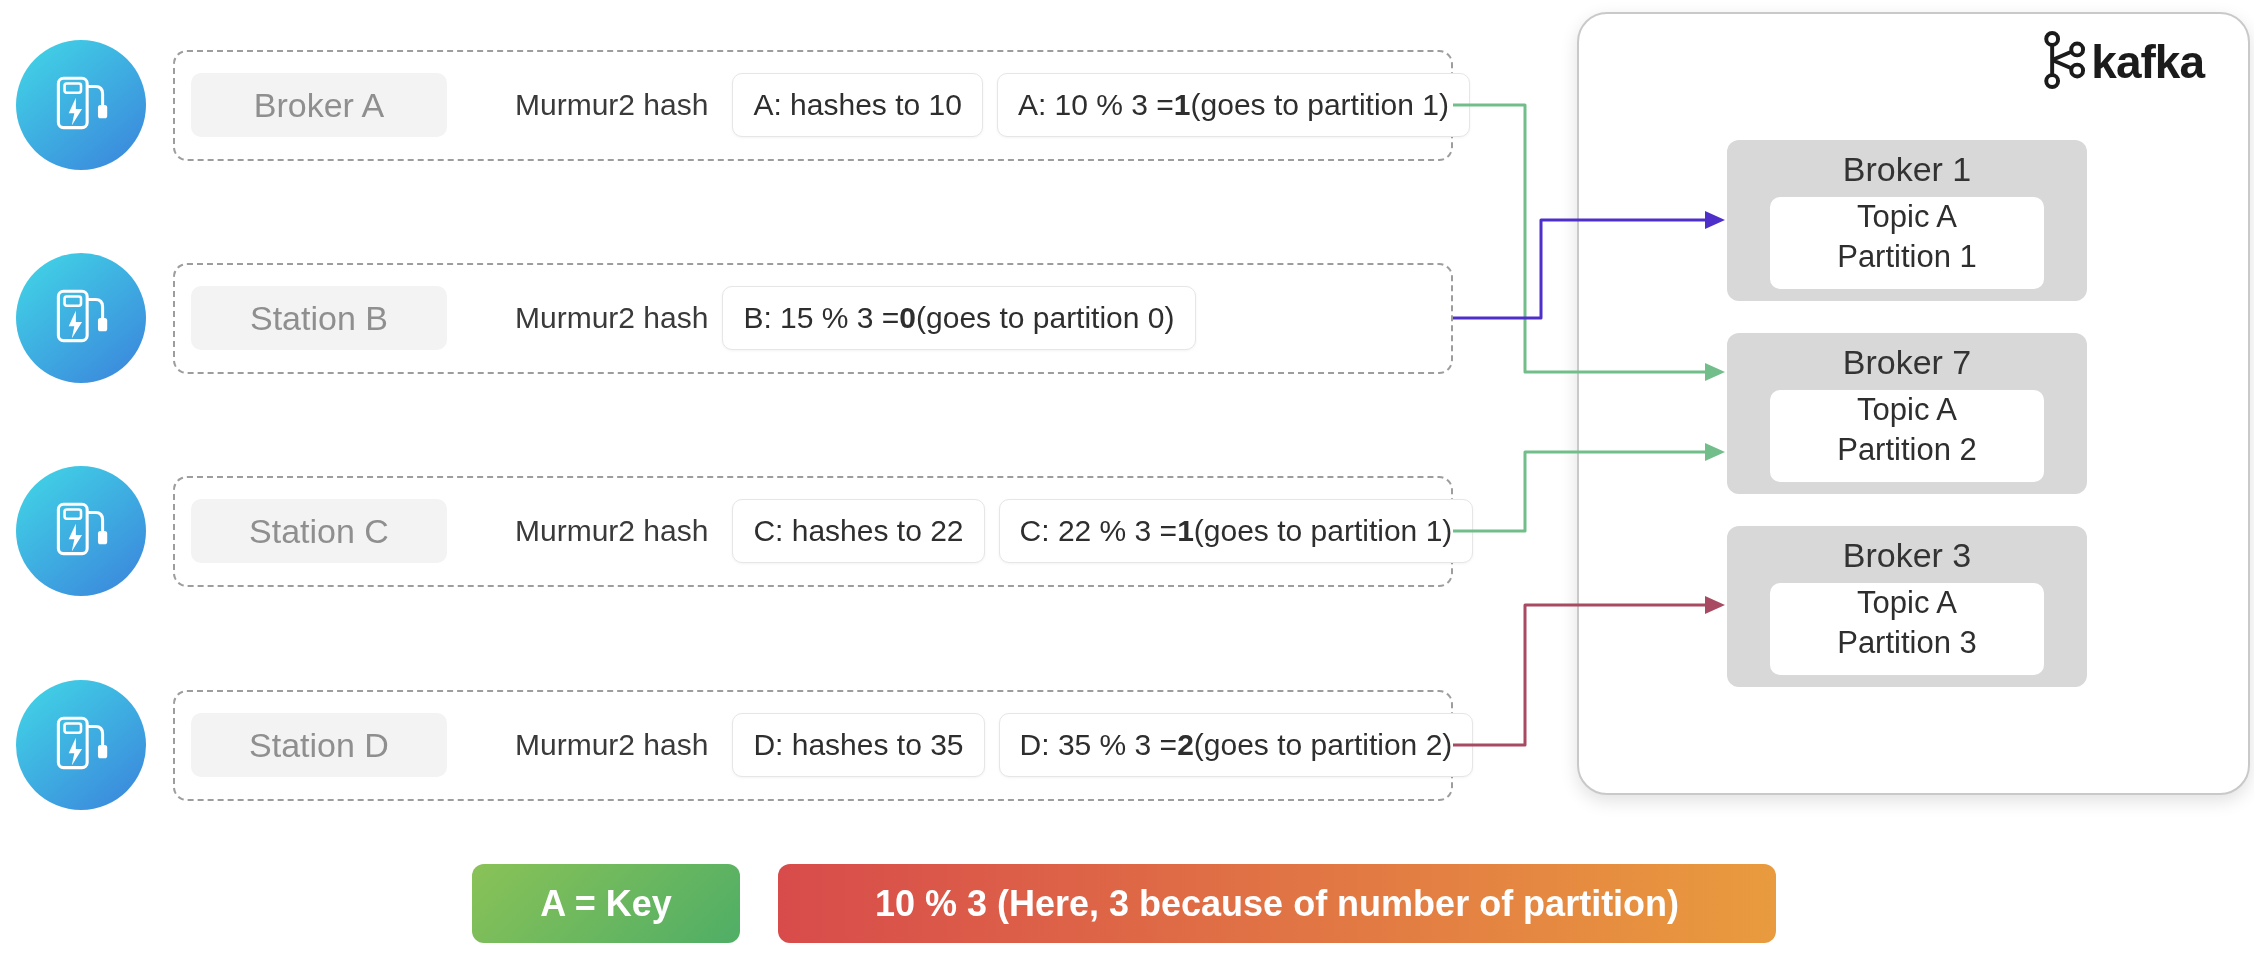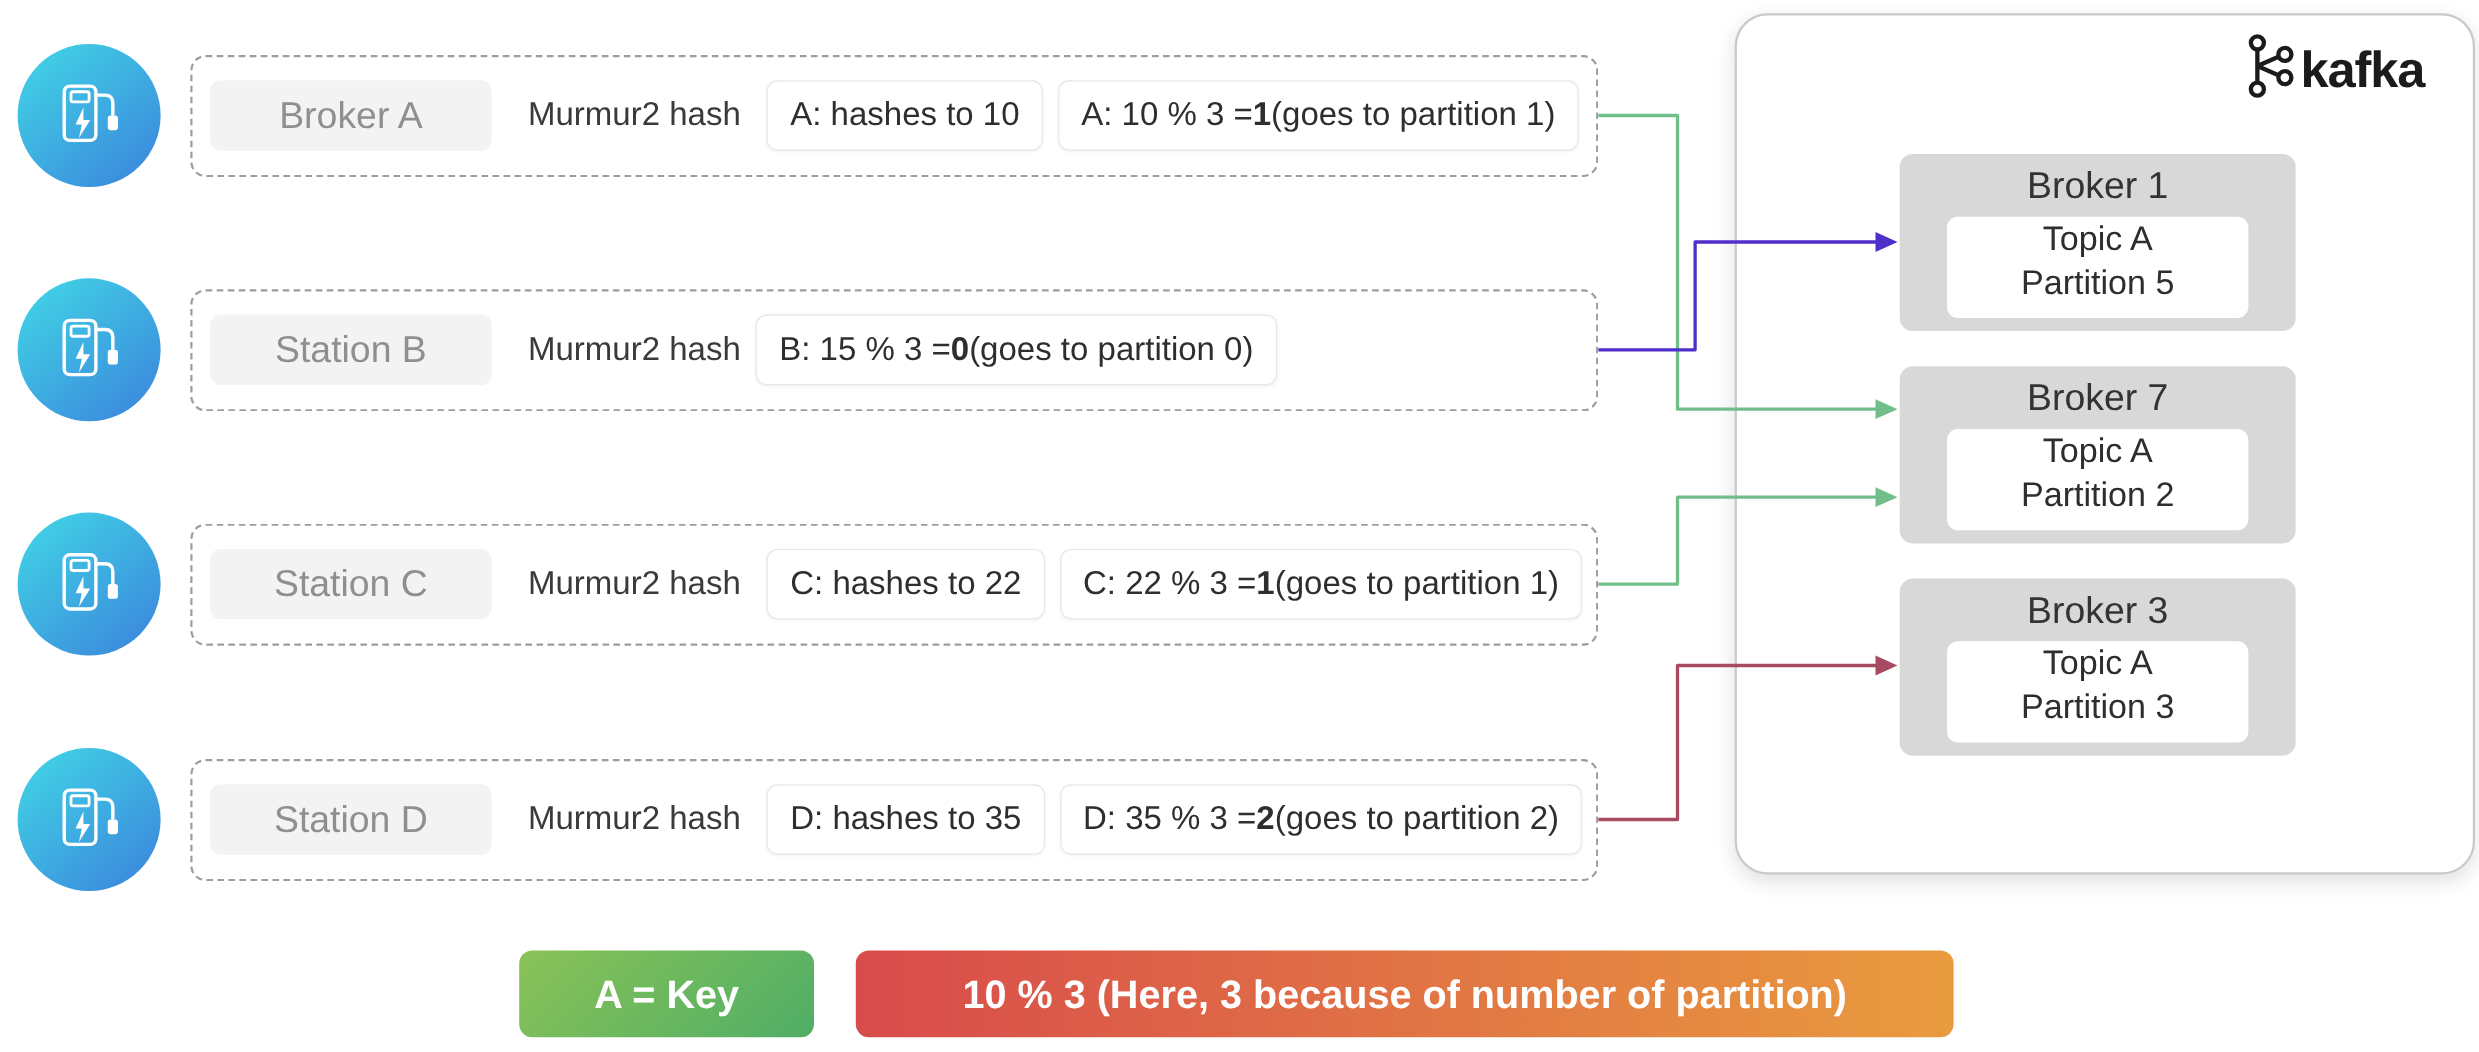--- a/index.html
+++ b/index.html
@@ -15,21 +15,21 @@
     display:flex; align-items:center; justify-content:center; flex:0 0 auto; }
 
   .dashed-box { margin-left:27px; width:1280px; height:111px;
     border:2px dashed #9d9d9d; border-radius:14px;
     display:flex; align-items:center; padding-left:16px; background:#fff; }
 
   .station-label { width:256px; height:64px; background:#f3f3f3; border-radius:10px;
     display:flex; align-items:center; justify-content:center;
     font-size:34px; color:#8f8f8f; flex:0 0 auto; }
 
-  .hash-label { margin-left:33px; font-size:30px; color:#3a3a3a; white-space:nowrap; }
+  .hash-label { margin-left:68px; font-size:30px; color:#3a3a3a; white-space:nowrap; }
 
   .white-pill { background:#ffffff; border:1px solid #e6e6e6; border-radius:10px;
     height:64px; display:flex; align-items:center; padding:0 20px;
     font-size:30px; color:#2e2e2e; white-space:nowrap;
     box-shadow:0 1px 3px rgba(0,0,0,0.05); }
   .pill-hash { margin-left:24px; }
   .pill-mod  { margin-left:14px; }
   .mod-value { font-weight:bold; }
 
   .kafka-panel { position:absolute; left:1577px; top:12px; width:673px; height:783px;
@@ -161,21 +161,21 @@
         <path d="M10 12.5 V35.5 M10 24 L25 17.5 M10 24 L25 30.5" stroke="#1b1b1b" stroke-width="3"></path>
       </svg>
     </span>
     <span class="kafka-wordmark">kafka</span>
   </div>
 
   <div class="broker broker-0">
     <div class="broker-title">Broker 1</div>
     <div class="topic-box">
       <span>Topic A</span>
-      <span>Partition 5</span>
+      <span>Partition 1</span>
     </div>
   </div>
 
   <div class="broker broker-1">
     <div class="broker-title">Broker 7</div>
     <div class="topic-box">
       <span>Topic A</span>
       <span>Partition 2</span>
     </div>
   </div>

